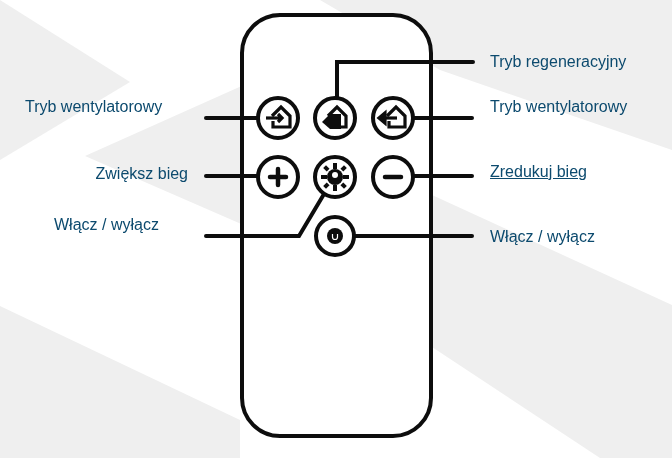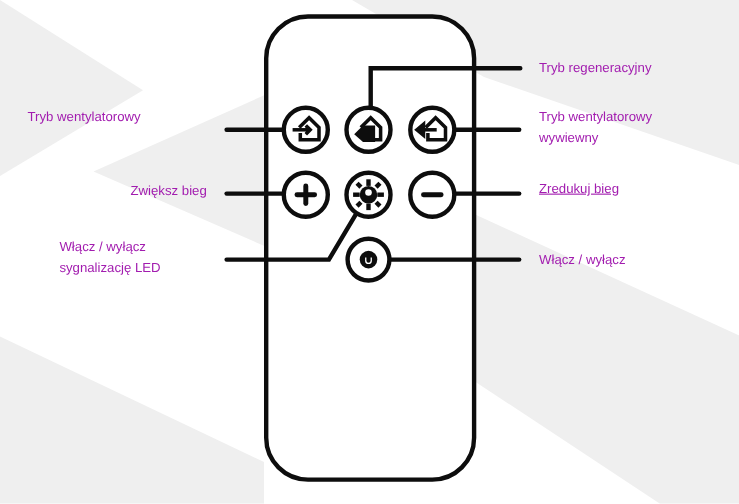--- a/index.html
+++ b/index.html
@@ -4,22 +4,22 @@
 <style>
   html, body { margin: 0; padding: 0; }
   body {
     width: 672px; height: 458px; position: relative; overflow: hidden;
     background: #ffffff;
     font-family: "Liberation Sans", "DejaVu Sans", sans-serif;
     color: #1a1a1a;
   }
   #bg, #remote { position: absolute; left: 0; top: 0; }
   .label {
-    position: absolute; font-size: 12px; line-height: 19px;
-    color: #a21caf; white-space: nowrap;
+    position: absolute; font-size: 16px; line-height: 19px;
+    color: #0c4a6e; white-space: nowrap;
   }
   .label span { display: block; }
   .right-align { text-align: left; }
 </style>
 </head>
 <body>
 
 <svg id="bg" width="672" height="458">
   <g fill="#efefef">
     <polygon points="0,0 130,82 0,160"></polygon>
@@ -113,30 +113,28 @@
 <div class="label" style="left:25px; top:97px;">
   <span>Tryb wentylatorowy</span>
 </div>
 
 <div class="label right-align" style="right:484px; top:164px;">
   <span>Zwiększ bieg</span>
 </div>
 
 <div class="label" style="left:54px; top:215px;">
   <span>Włącz / wyłącz</span>
-  <span>sygnalizację LED</span>
 </div>
 
 <div class="label" style="left:490px; top:52px;">
   <span>Tryb regeneracyjny</span>
 </div>
 
 <div class="label" style="left:490px; top:97px;">
   <span>Tryb wentylatorowy</span>
-  <span>wywiewny</span>
 </div>
 
 <div class="label" style="left:490px; top:162px;text-decoration:underline;">
   <span>Zredukuj bieg</span>
 </div>
 
 <div class="label" style="left:490px; top:227px;">
   <span>Włącz / wyłącz</span>
 </div>
 

